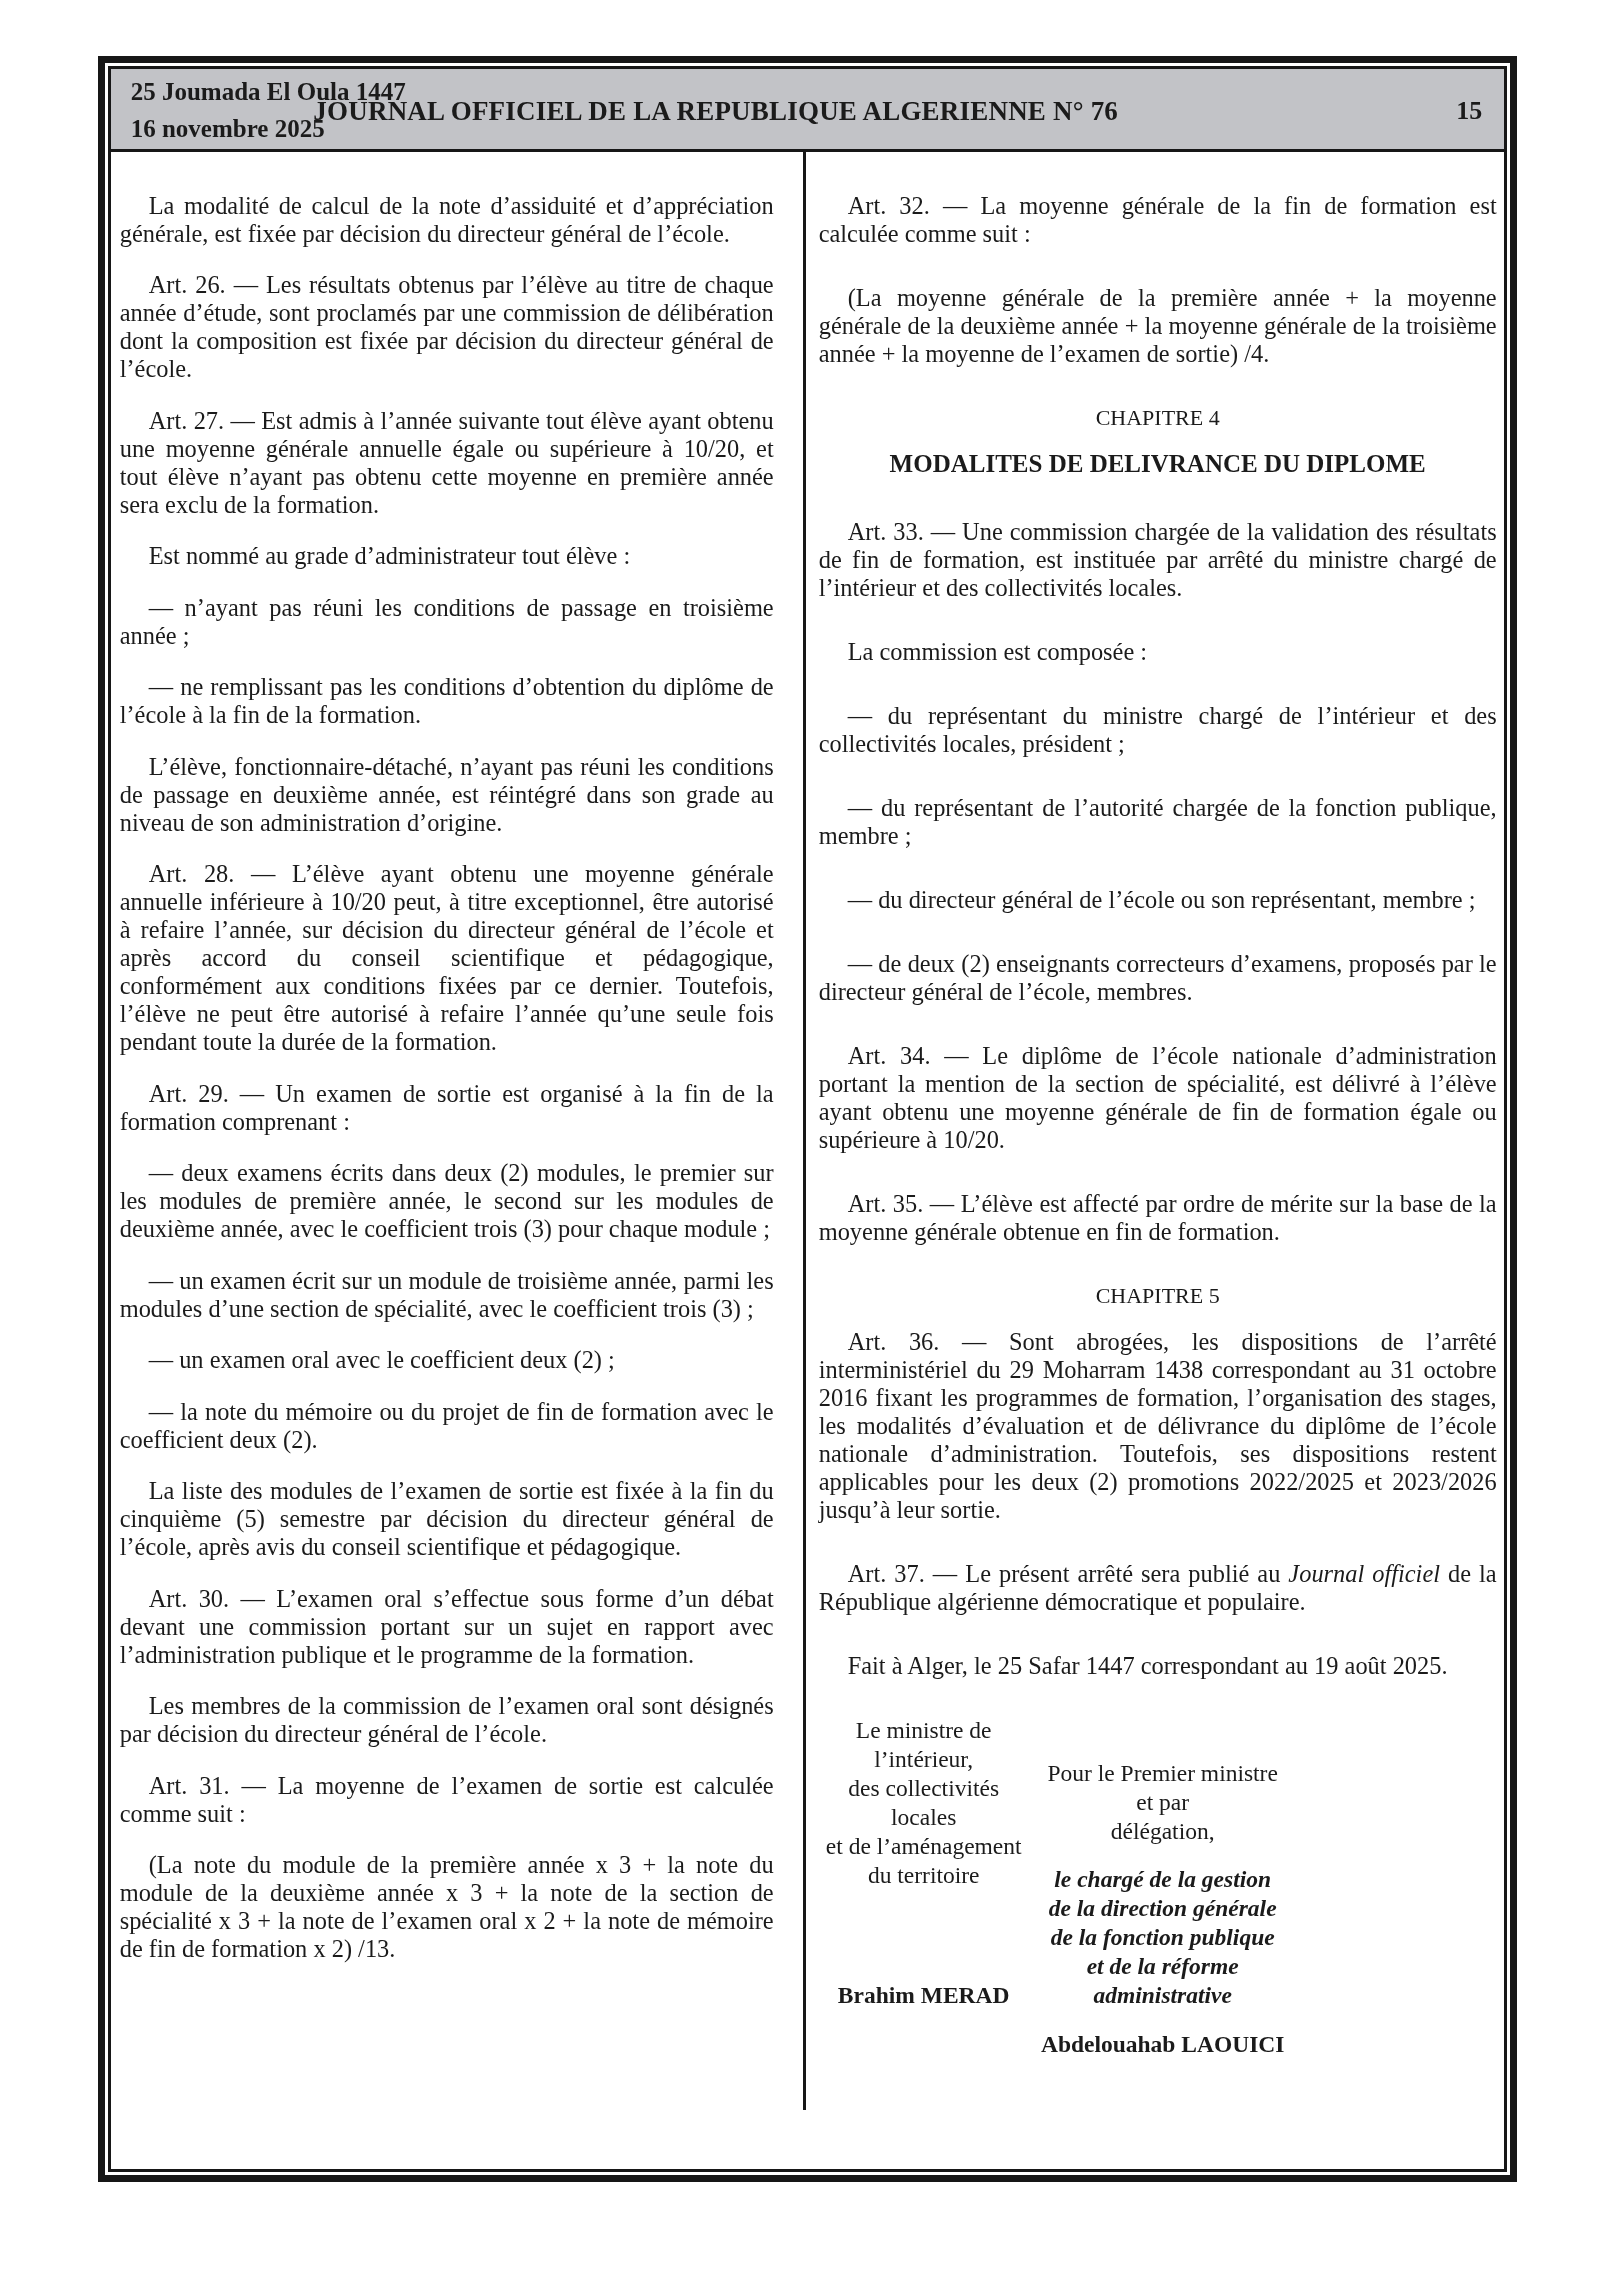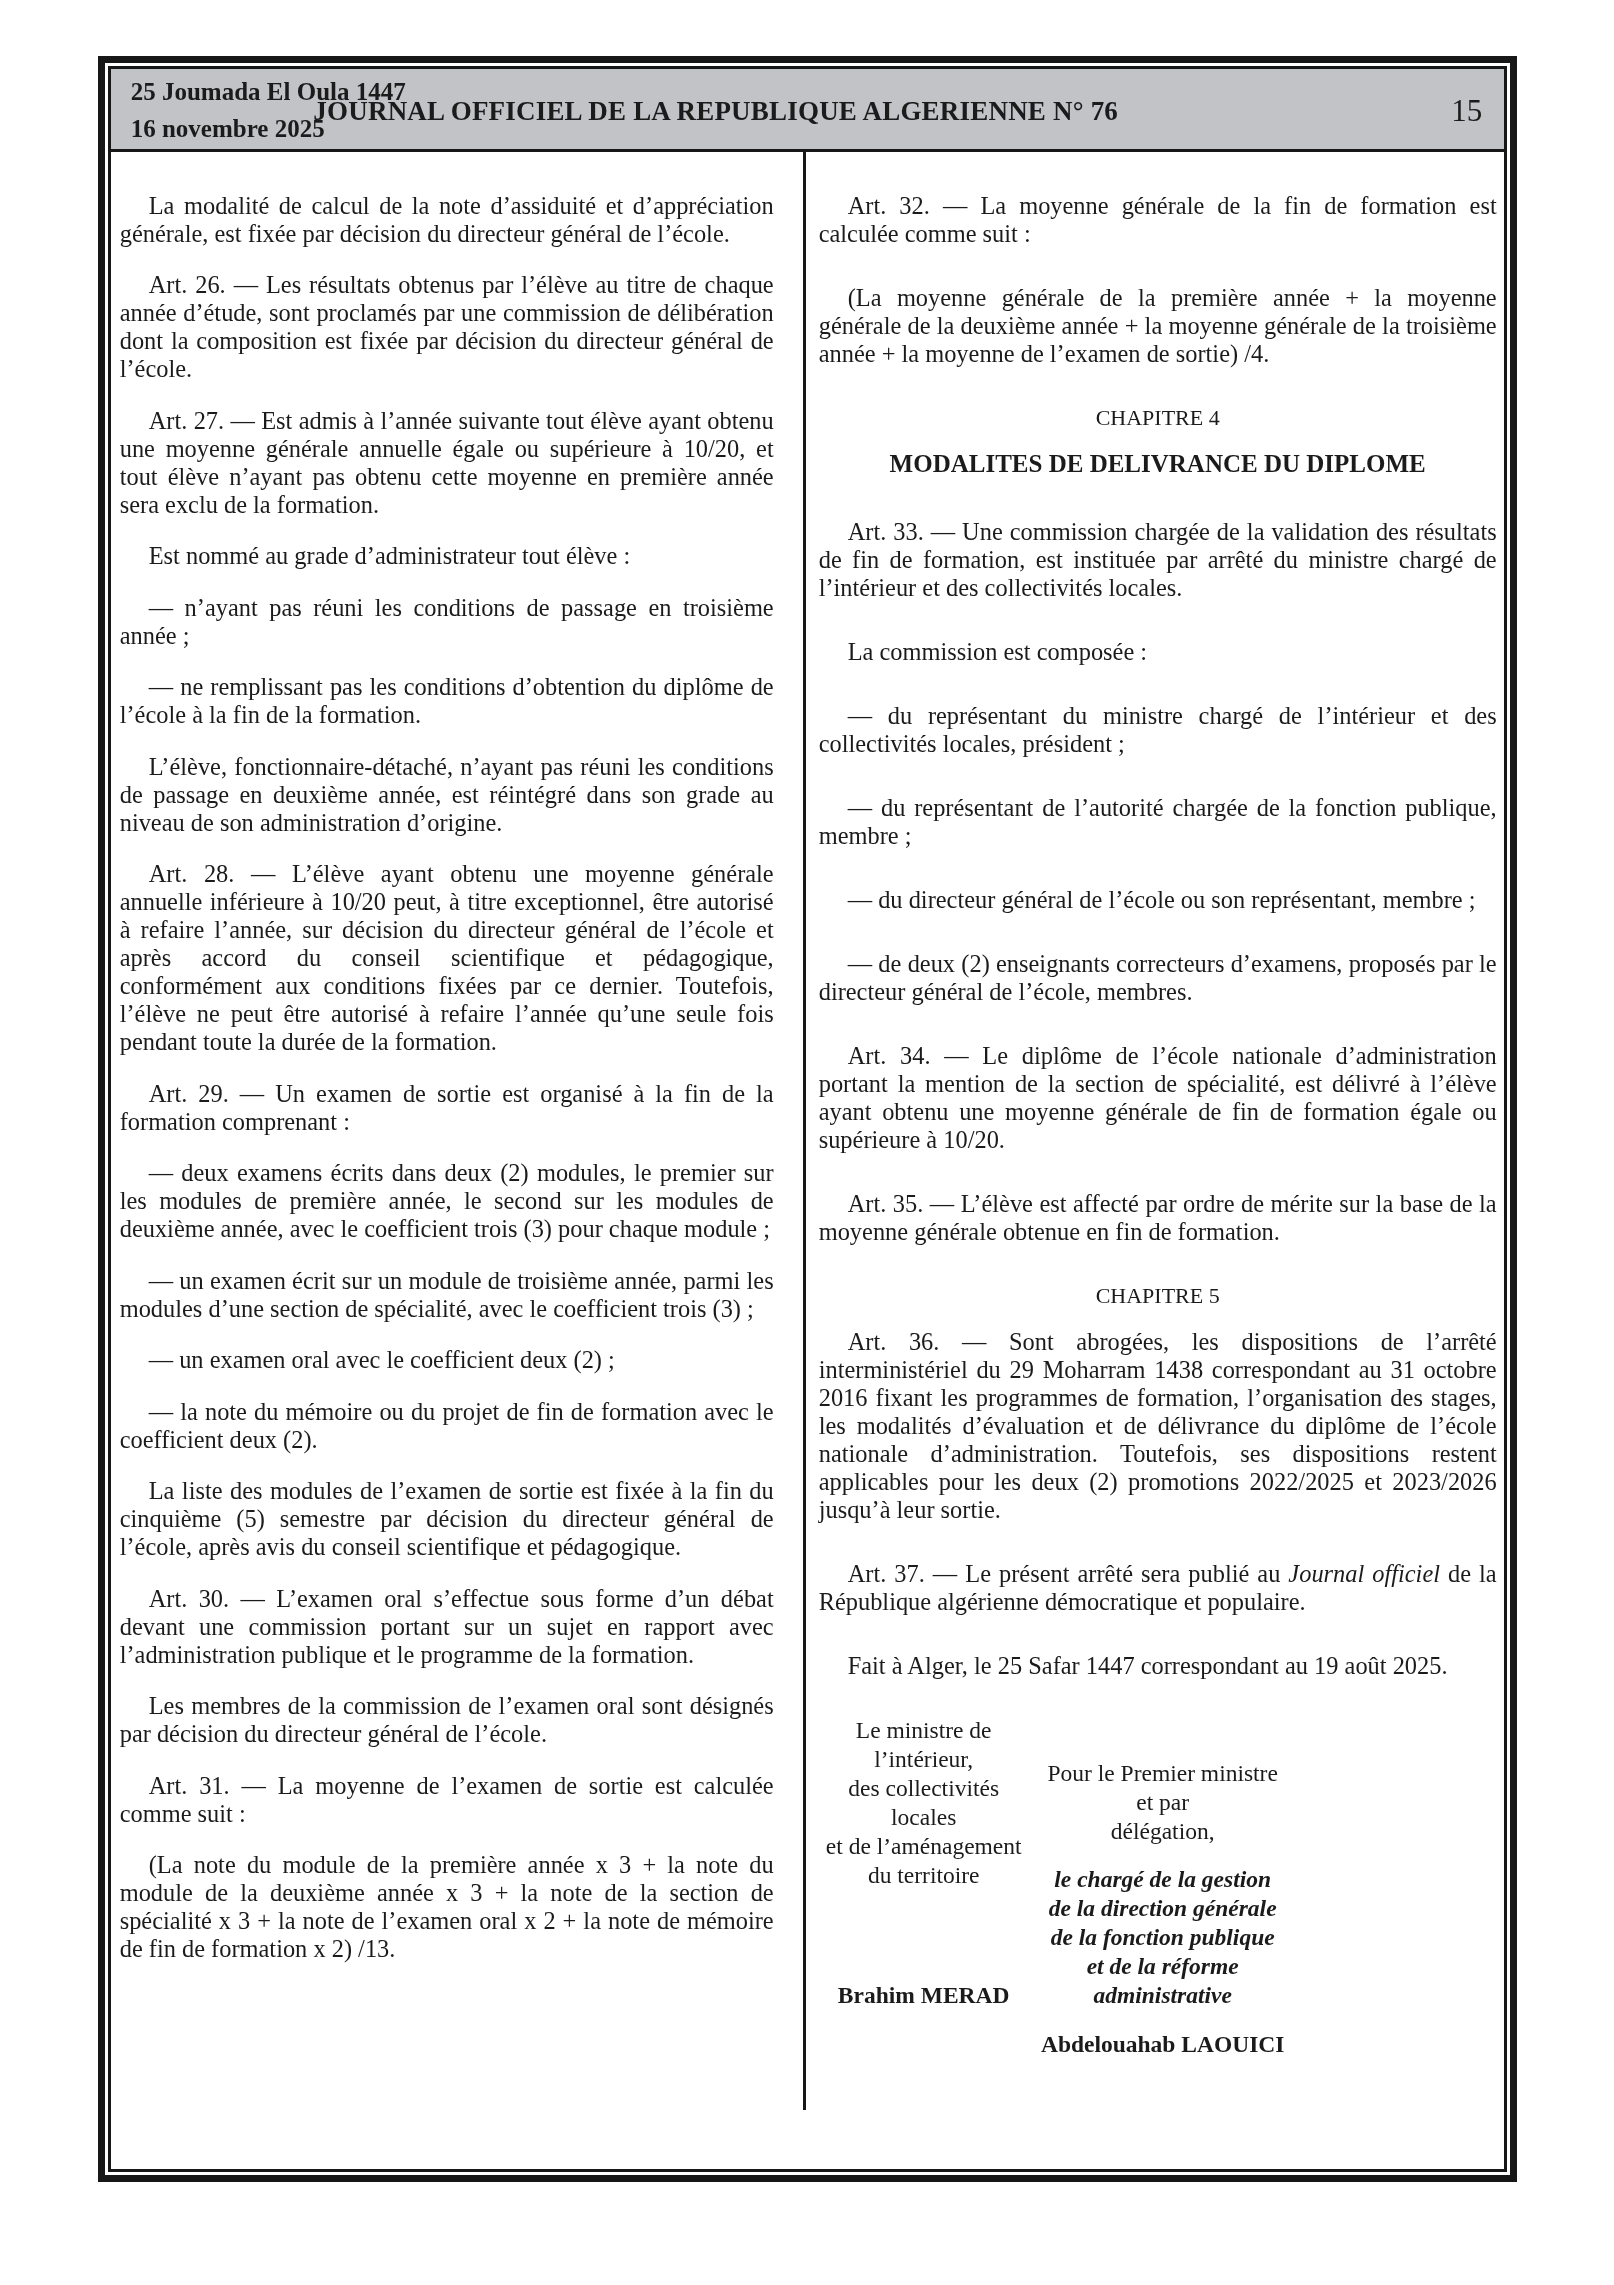--- a/index.html
+++ b/index.html
@@ -19,21 +19,21 @@
   }
   .masthead {
     height:83px; background:#c2c3c7; border-bottom:3.6px solid #171717;
     position:relative; box-sizing:border-box;
   }
   .dates { position:absolute; left:20px; top:4.5px; font-weight:bold; font-size:25px; line-height:37px; white-space:nowrap; }
   .journal-title {
     position:absolute; left:605px; top:42px; transform:translate(-50%,-50%);
     font-weight:bold; font-size:27px; white-space:nowrap; letter-spacing:0.2px;
   }
-  .page-number { position:absolute; right:22px; top:42px; transform:translateY(-50%); font-weight:normal; font-size:31px; }
+  .page-number { position:absolute; right:22px; top:42px; transform:translateY(-50%); font-weight:bold; font-size:26px; }
 
   .content { position:absolute; left:0; right:0; top:83px; bottom:0; }
   .divider { position:absolute; left:692px; top:0; width:3.6px; height:1958px; background:#171717; }
 
   .col { position:absolute; top:40px; font-size:24.4px; line-height:28px; text-align:justify; }
   .col-left  { left:9px;  width:654px; }
   .col-right { left:708px; width:678px; }
   .col p { margin:0 0 23.5px 0; text-indent:29px; }
   .col-right p { margin-bottom:36px; }
 

